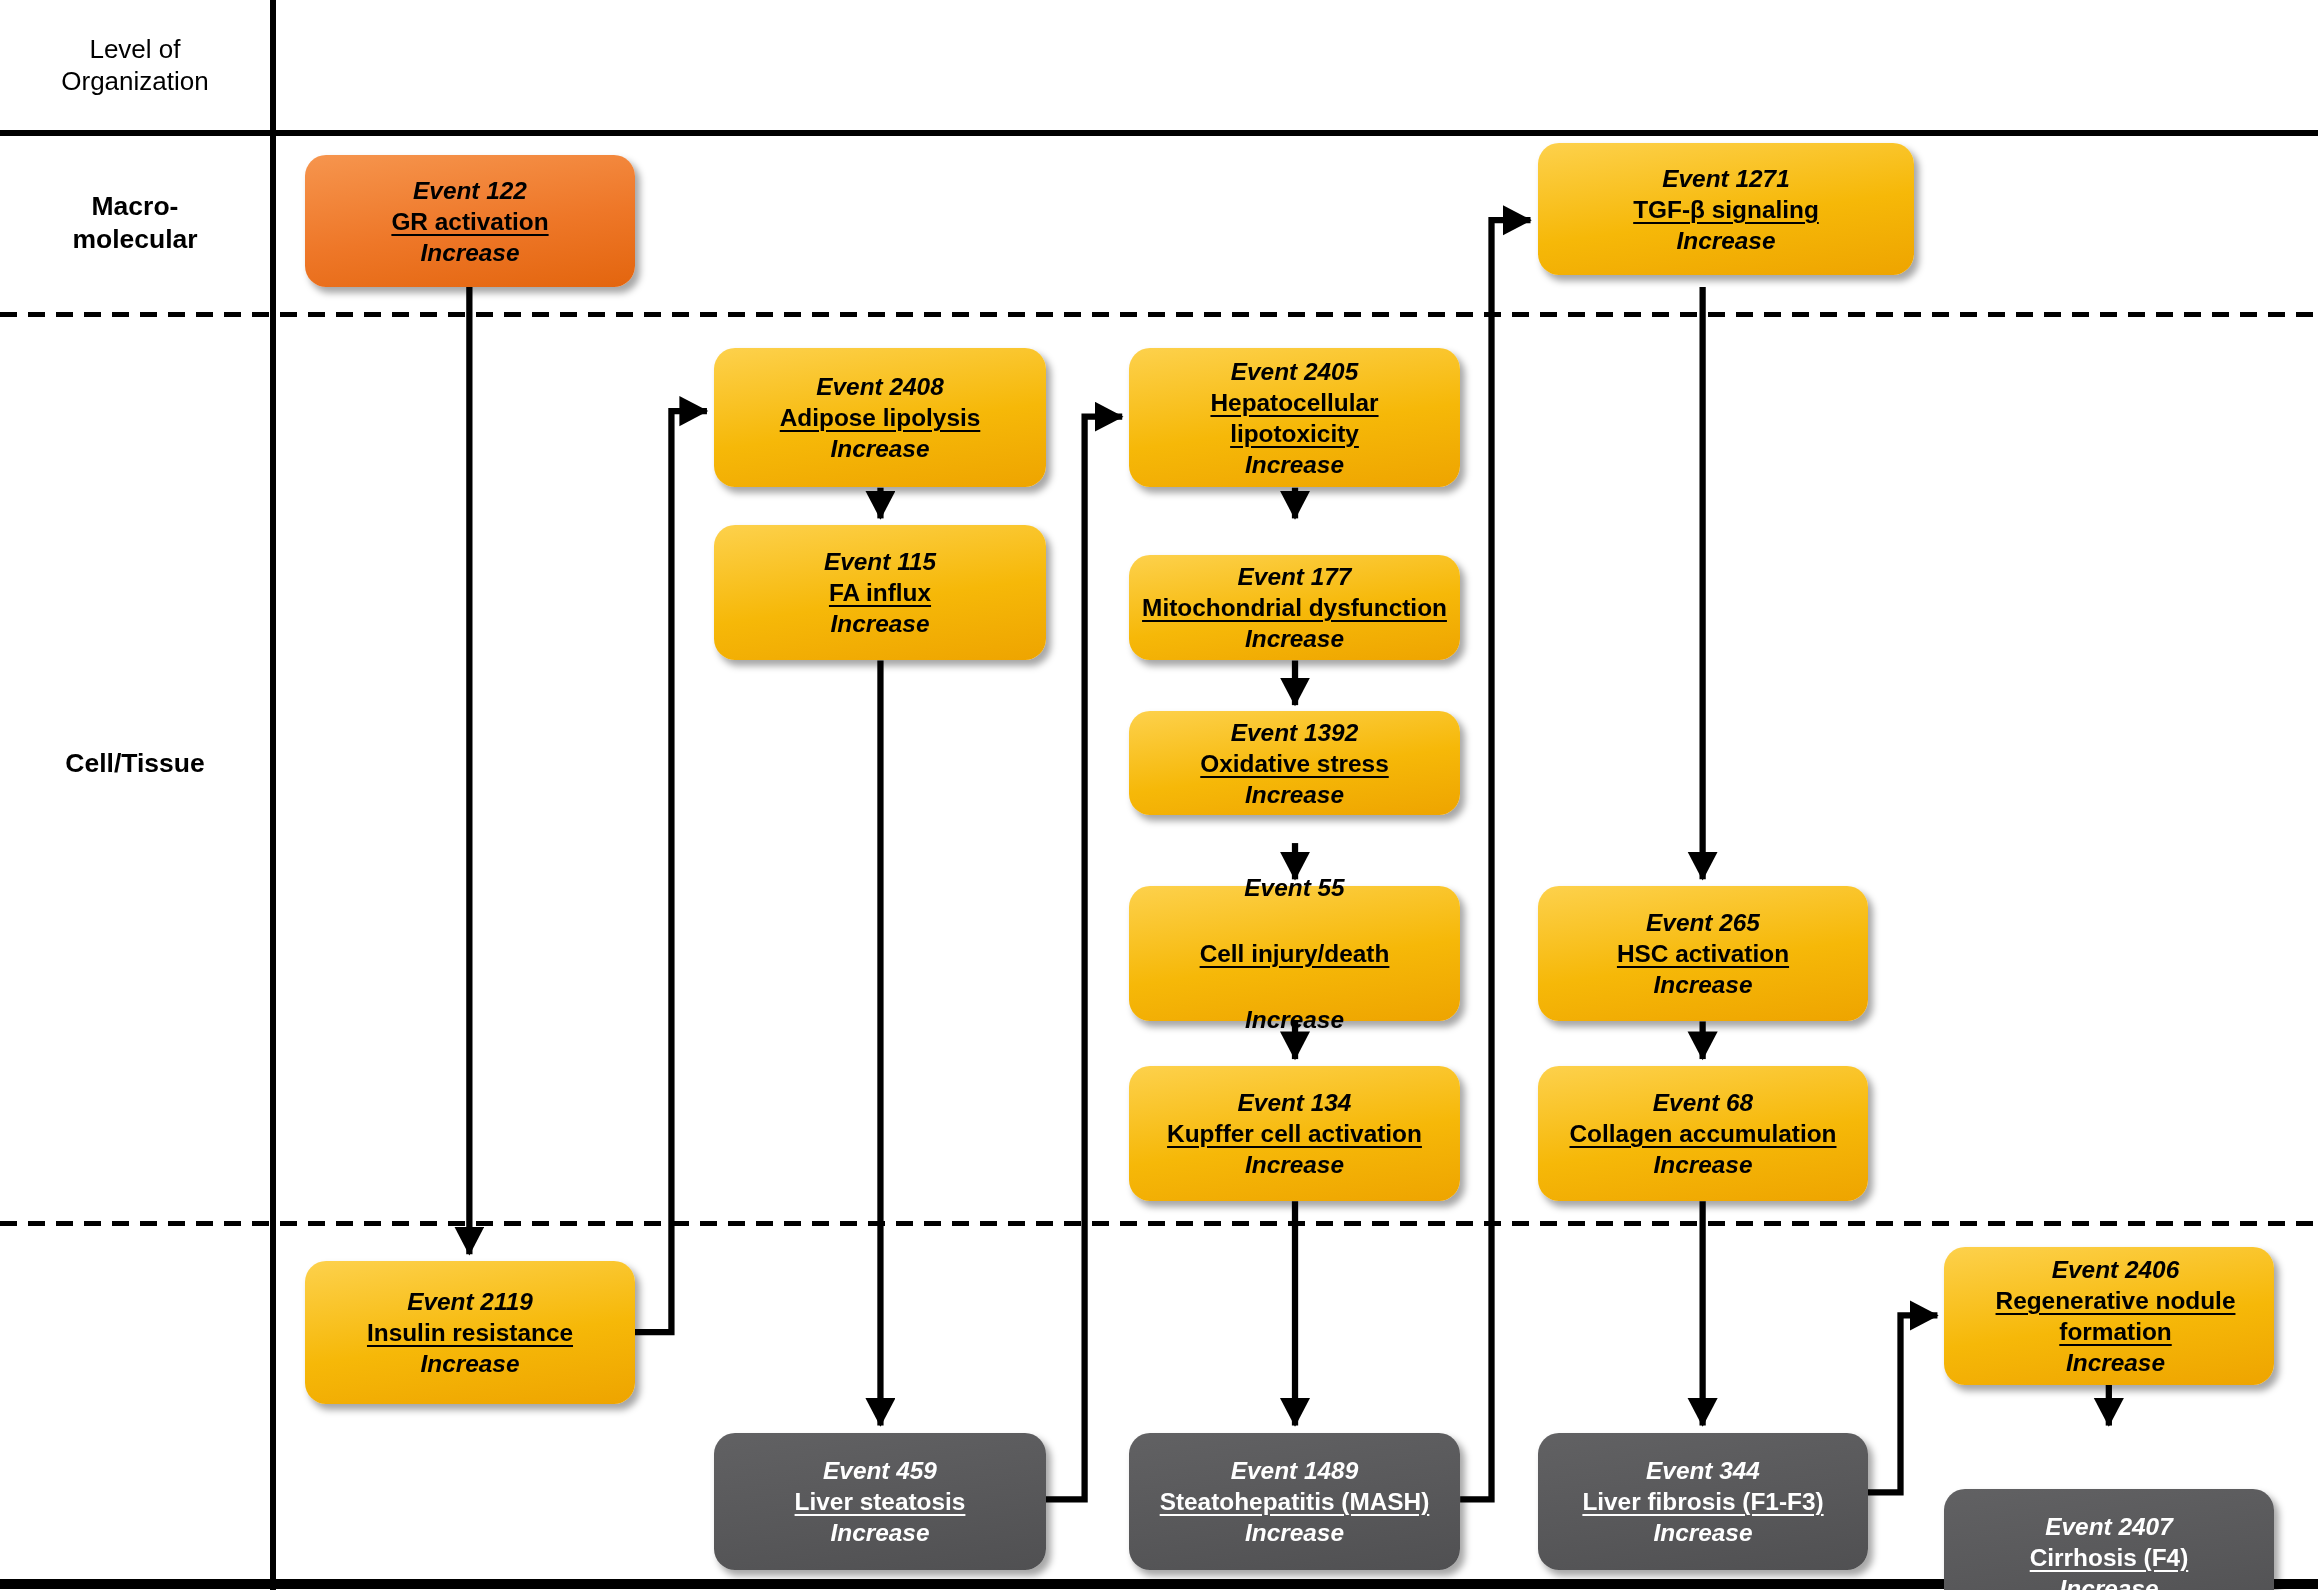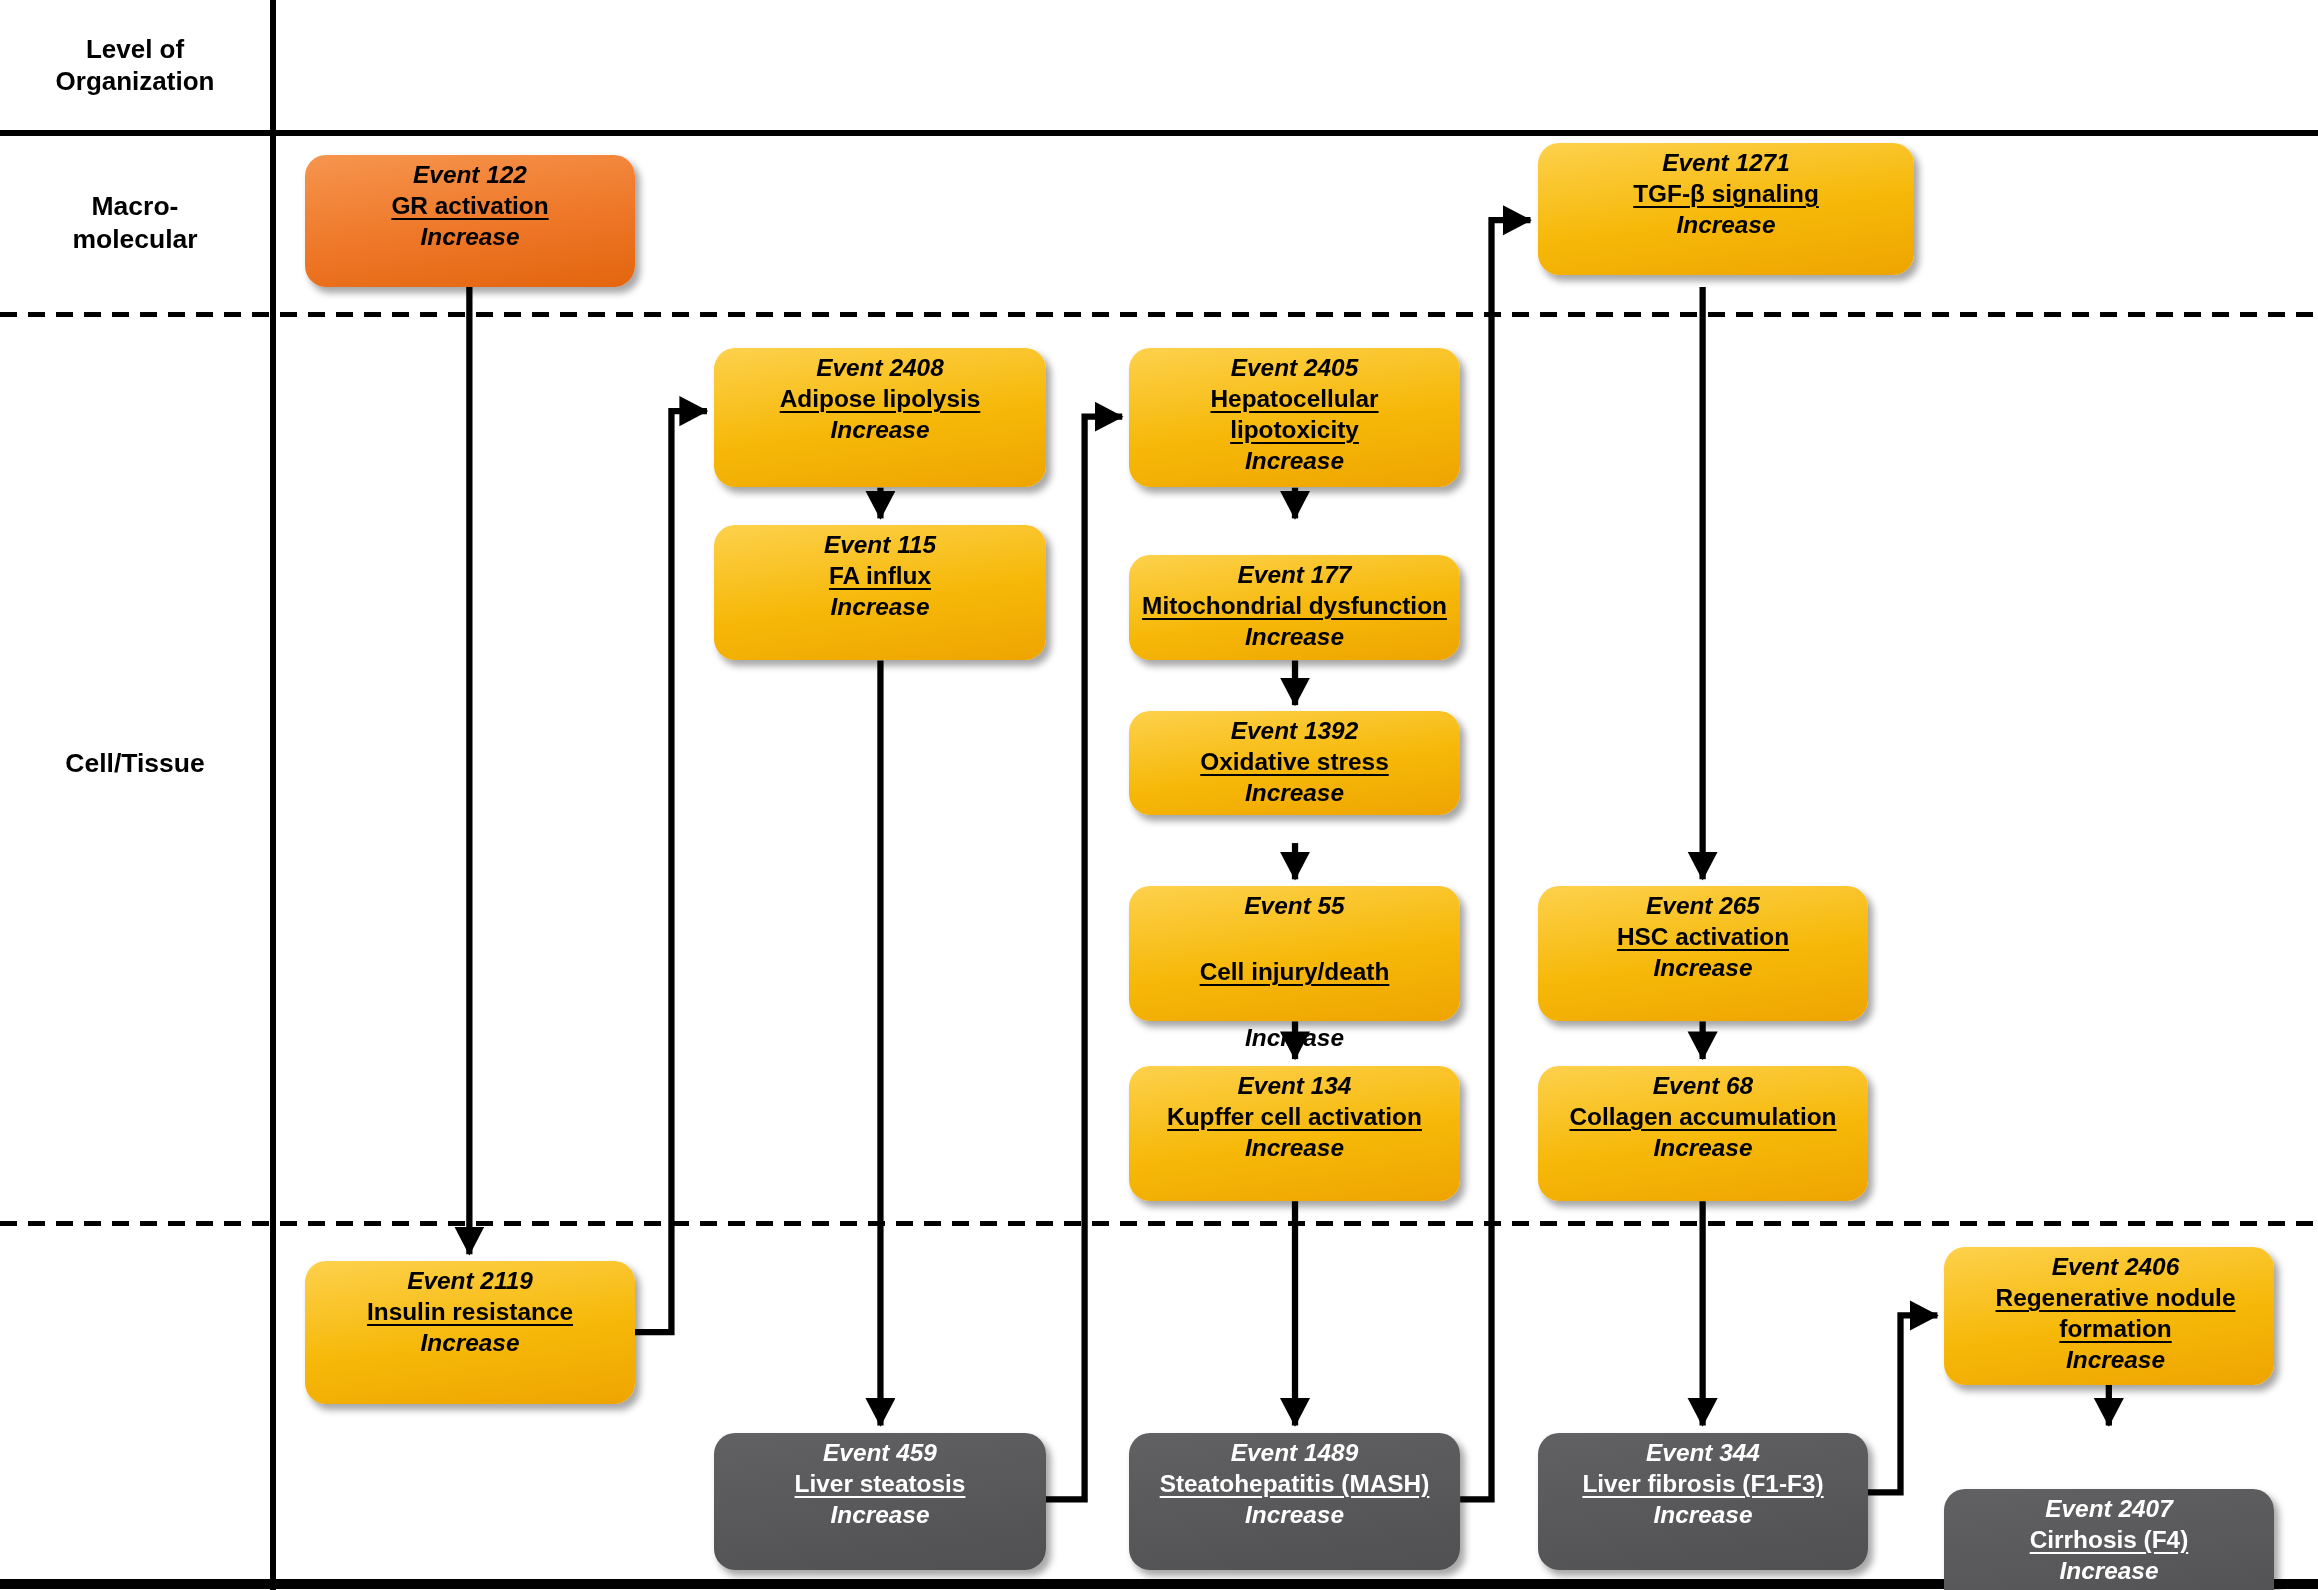--- a/index.html
+++ b/index.html
@@ -6,30 +6,30 @@
   body{font-family:"Liberation Sans", sans-serif; color:#000;}
   #stage{position:relative;width:2319px;height:1590px;background:#fff;overflow:hidden;}
 
   
   .vline{position:absolute;background:#000;}
   .hline{position:absolute;background:#000;}
   .dashline{position:absolute;height:4.9px;background:repeating-linear-gradient(90deg,#000 0 16.7px,transparent 16.7px 28px);}
 
   
   .org-header{position:absolute;left:0;top:0;width:270px;height:130px;display:flex;align-items:center;justify-content:center;
-    font-size:26px;font-weight:bold;text-align:center;white-space:pre-line;line-height:32px;}
+    font-size:26px;font-weight:normal;text-align:center;white-space:pre-line;line-height:32px;}
   .diagram-title{position:absolute;left:270px;top:0;width:2048px;height:130px;display:flex;align-items:center;justify-content:center;
     font-size:36px;font-weight:bold;text-align:center;}
 
   
   .level-label{position:absolute;left:0;width:270px;display:flex;align-items:center;justify-content:center;
     font-size:26.5px;font-weight:bold;text-align:center;white-space:pre-line;line-height:33px;}
 
   
-  .node{position:absolute;border-radius:21px;display:flex;flex-direction:column;align-items:center;
+  .node{position:absolute;border-radius:21px;display:flex;flex-direction:column;align-items:center;justify-content:center;
     text-align:center;font-size:24.4px;font-weight:bold;line-height:31px;padding:4.2px 7px;box-sizing:border-box;
     box-shadow:4.2px 5.6px 7px rgba(0,0,0,0.35);}
   .node .ev{font-style:italic;}
   .node .nm{text-decoration:underline;text-decoration-thickness:2.1px;text-underline-offset:4.2px;white-space:pre-line;}
   .node .inc{font-style:italic;}
   .node[data-kind="ao"]{color:#ffffff;}
 
   svg.arrows{position:absolute;left:0;top:0;}
 </style>
 </head>

